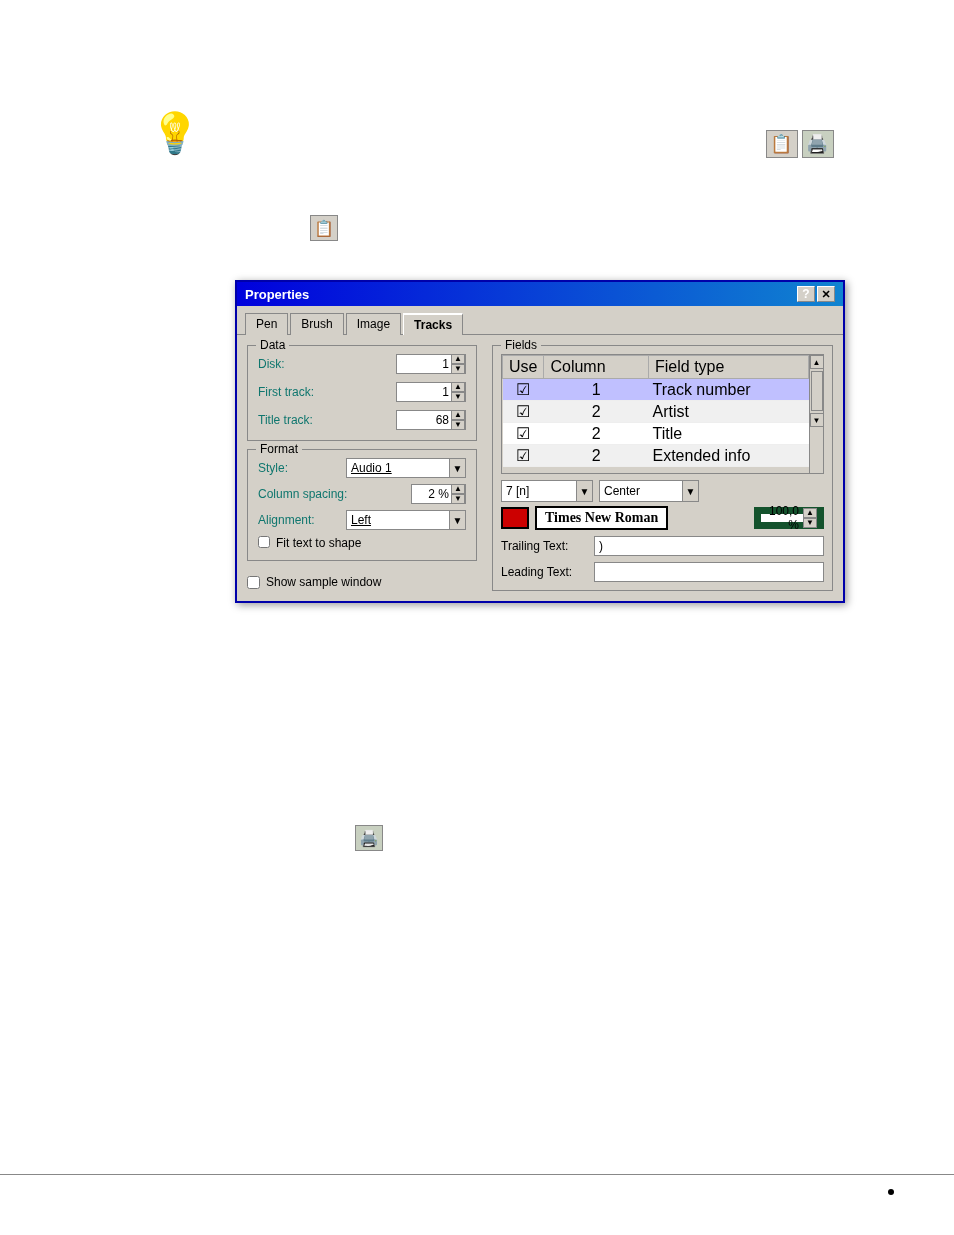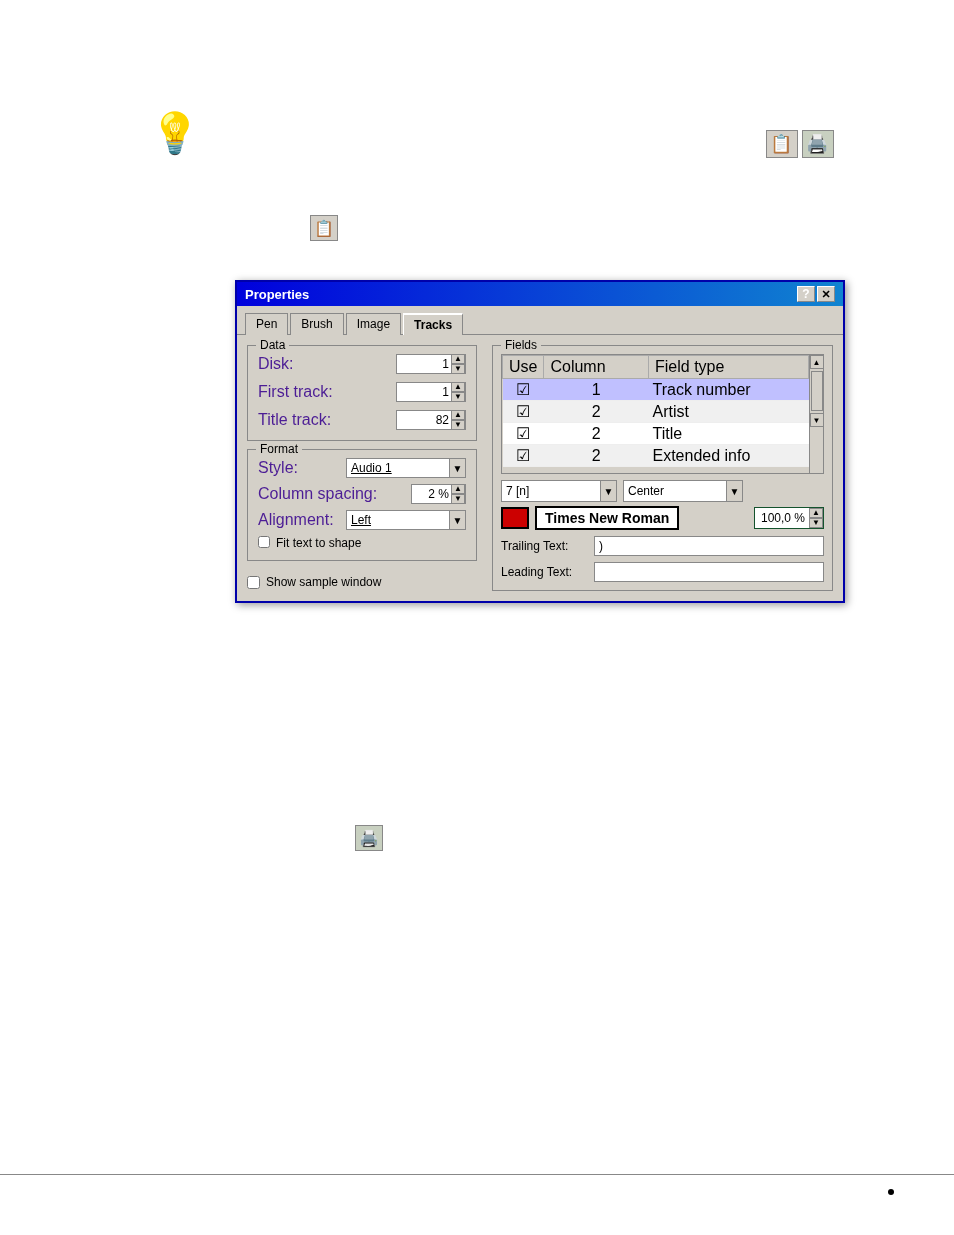--- a/index.html
+++ b/index.html
@@ -170,22 +170,22 @@
       align-items: center;
       justify-content: space-between;
       margin-bottom: 8px;
     }
 
     .field-row:last-child {
       margin-bottom: 0;
     }
 
     .field-label {
-      font-size: 16px;
-      color: #4c1d95;
+      font-size: 12px;
+      color: #0f766e;
     }
 
     .spin-input {
       width: 70px;
       height: 20px;
       border: 1px solid #888;
       background: white;
       display: flex;
       align-items: center;
     }
@@ -330,21 +330,21 @@
       gap: 6px;
       margin-top: 6px;
     }
 
     .format-dropdown {
       display: flex;
       align-items: center;
       border: 1px solid #888;
       background: white;
       height: 22px;
-      width: 116px;
+      width: 92px;
     }
 
     .format-dropdown-value {
       flex: 1;
       padding: 0 4px;
       font-size: 12px;
     }
 
     .format-dropdown-arrow {
       width: 16px;
@@ -380,30 +380,30 @@
       height: 22px;
       background: #cc0000;
       border: 2px solid #000;
       cursor: pointer;
     }
 
     .font-display {
       border: 2px solid #000;
       padding: 2px 8px;
       background: white;
-      font-family: Liberation Sans, sans-serif;
+      font-family: Liberation Serif, serif;
       font-size: 14px;
       font-weight: bold;
       cursor: pointer;
     }
 
     .size-spin {
       display: flex;
       align-items: center;
-      border: 1px solid #14532d;
+      border: 7px solid #14532d;
       background: white;
       height: 22px;
       width: 70px;
       margin-left: auto;
     }
 
     .size-spin-value {
       flex: 1;
       padding: 0 4px;
       font-size: 12px;
@@ -576,21 +576,21 @@
               <div class="spin-arrows">
                 <div class="spin-arrow">▲</div>
                 <div class="spin-arrow">▼</div>
               </div>
             </div>
           </div>
 
           <div class="field-row">
             <span class="field-label">Title track:</span>
             <div class="spin-input">
-              <span class="spin-value">82</span>
+              <span class="spin-value">68</span>
               <div class="spin-arrows">
                 <div class="spin-arrow">▲</div>
                 <div class="spin-arrow">▼</div>
               </div>
             </div>
           </div>
         </div>
 
         <div class="group-box format-group">
           <span class="group-label">Format</span>
@@ -678,21 +678,21 @@
               <div class="scrollbar-thumb"></div>
               <div class="scrollbar-btn">▼</div>
             </div>
           </div>
 
           <div class="format-row">
             <div class="format-dropdown">
               <span class="format-dropdown-value">7 [n]</span>
               <div class="format-dropdown-arrow">▼</div>
             </div>
-            <div class="align-dropdown" style="display:flex; align-items:center; border:1px solid #888; background:white; height:22px; width:120px;">
+            <div class="align-dropdown" style="display:flex; align-items:center; border:1px solid #888; background:white; height:22px; width:100px;">
               <span style="flex:1; padding:0 4px; font-size:12px;">Center</span>
               <div style="width:16px; height:100%; background:#d4d0c8; border-left:1px solid #888; display:flex; align-items:center; justify-content:center; font-size:10px; cursor:pointer;">▼</div>
             </div>
           </div>
 
           <div class="color-font-row">
             <div class="color-swatch"></div>
             <div class="font-display">Times New Roman</div>
             <div class="size-spin">
               <span class="size-spin-value">100,0 %</span>

